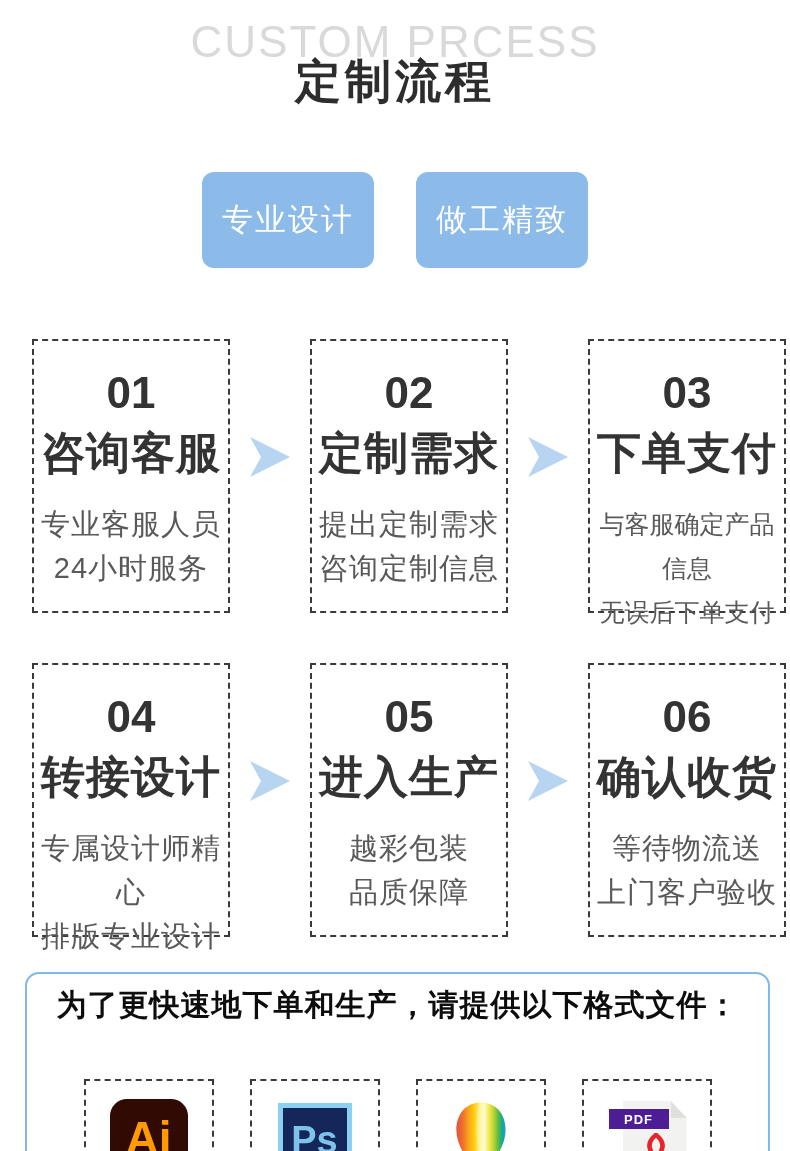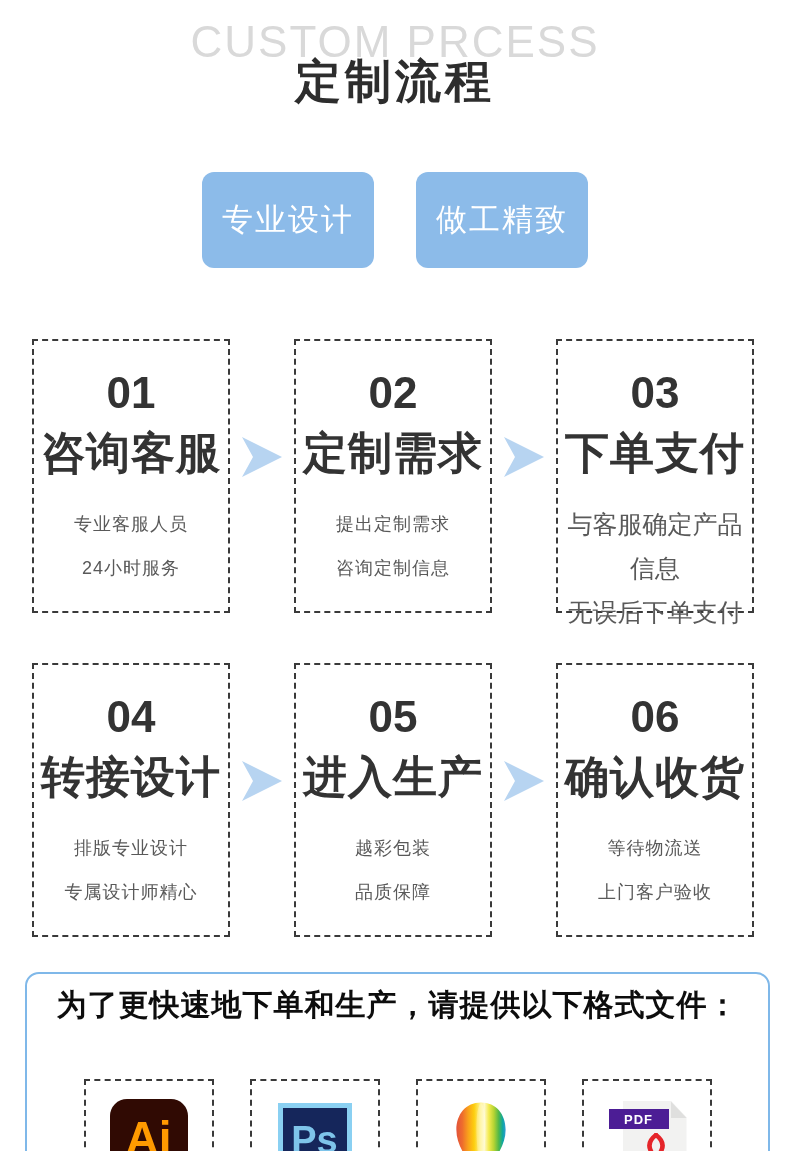--- a/index.html
+++ b/index.html
@@ -12,26 +12,26 @@
     font-size:44px; line-height:48px; letter-spacing:2px; color:#d9d9d9; font-weight:400; }
   .page-title { position:absolute; top:56px; left:0; right:0; text-align:center;
     font-size:46px; line-height:50px; font-weight:700; color:#2d2d2d; letter-spacing:4px; }
 
   
   .features { display:flex; justify-content:center; gap:42px; margin-top:42px; }
   .feature-btn { width:172px; height:96px; background:#8CBBE9; border-radius:12px;
     color:#ffffff; font-size:31px; letter-spacing:2px; display:flex; align-items:center; justify-content:center; }
 
   
-  .steps-row { display:flex; margin:71px 36px 0 32px; }
+  .steps-row { display:flex; margin:71px 4px 0 32px; }
   .steps-row.second { margin-top:50px; }
   .step-box { width:198px; height:274px; border:2px dashed #3a3a3a; text-align:center; flex:0 0 auto; }
   .step-number { margin-top:29px; font-size:44px; line-height:46px; font-weight:700; color:#333333; }
   .step-title { margin-top:16px; font-size:44px; line-height:42px; font-weight:700; color:#333333; letter-spacing:1px; }
-  .step-lines { margin-top:28px; font-size:18px; line-height:44px; color:#595959; letter-spacing:1px; }
+  .step-lines { margin-top:28px; font-size:29px; line-height:44px; color:#595959; letter-spacing:1px; }
   .step-lines.small { font-size:25px; letter-spacing:0; }
   .arrow-cell { flex:1 1 auto; display:flex; justify-content:center; }
   .arrow-cell svg { margin-top:98px; display:block; }
 
   
   .footer-box { margin-top:35px; margin-left:25px; width:745px; height:260px;
     border:2px solid #7FB8E9; border-radius:14px; }
   .footer-note { margin-top:12px; text-align:center; font-size:30px; line-height:38px;
     font-weight:600; color:#0d0d0d; letter-spacing:1px; }
   .format-row { display:flex; justify-content:center; gap:36px; margin-top:55px; }
@@ -104,22 +104,22 @@
         <div>无误后下单支付</div>
       </div>
     </div>
   </div>
 
   <div class="steps-row second">
     <div class="step-box">
       <div class="step-number">04</div>
       <div class="step-title">转接设计</div>
       <div class="step-lines">
+        <div>专属设计师精心</div>
         <div>排版专业设计</div>
-        <div>专属设计师精心</div>
       </div>
     </div>
     <div class="arrow-cell">
       <svg width="40" height="40" viewBox="0 0 40 40">
         <polygon points="0,0 40,20 0,40 11,20" fill="#B7D4F1"></polygon>
       </svg>
     </div>
     <div class="step-box">
       <div class="step-number">05</div>
       <div class="step-title">进入生产</div>

